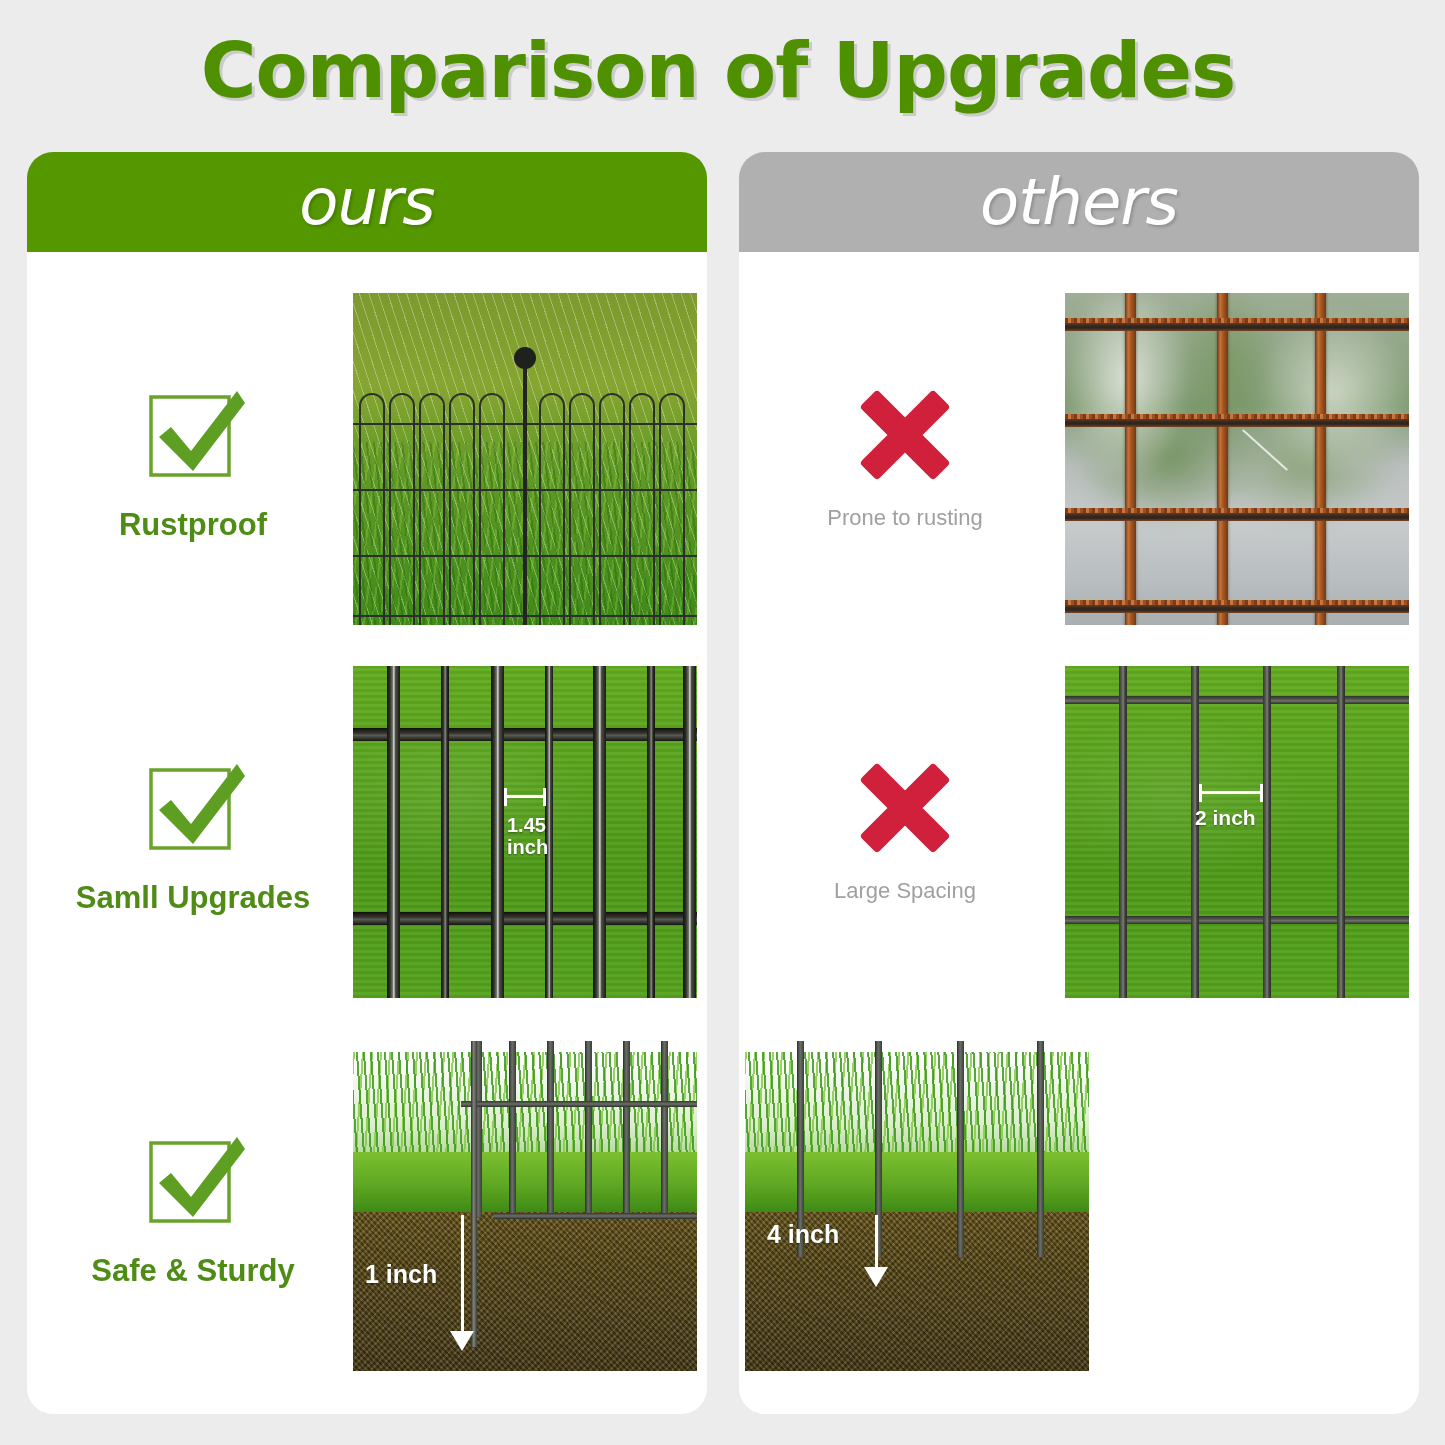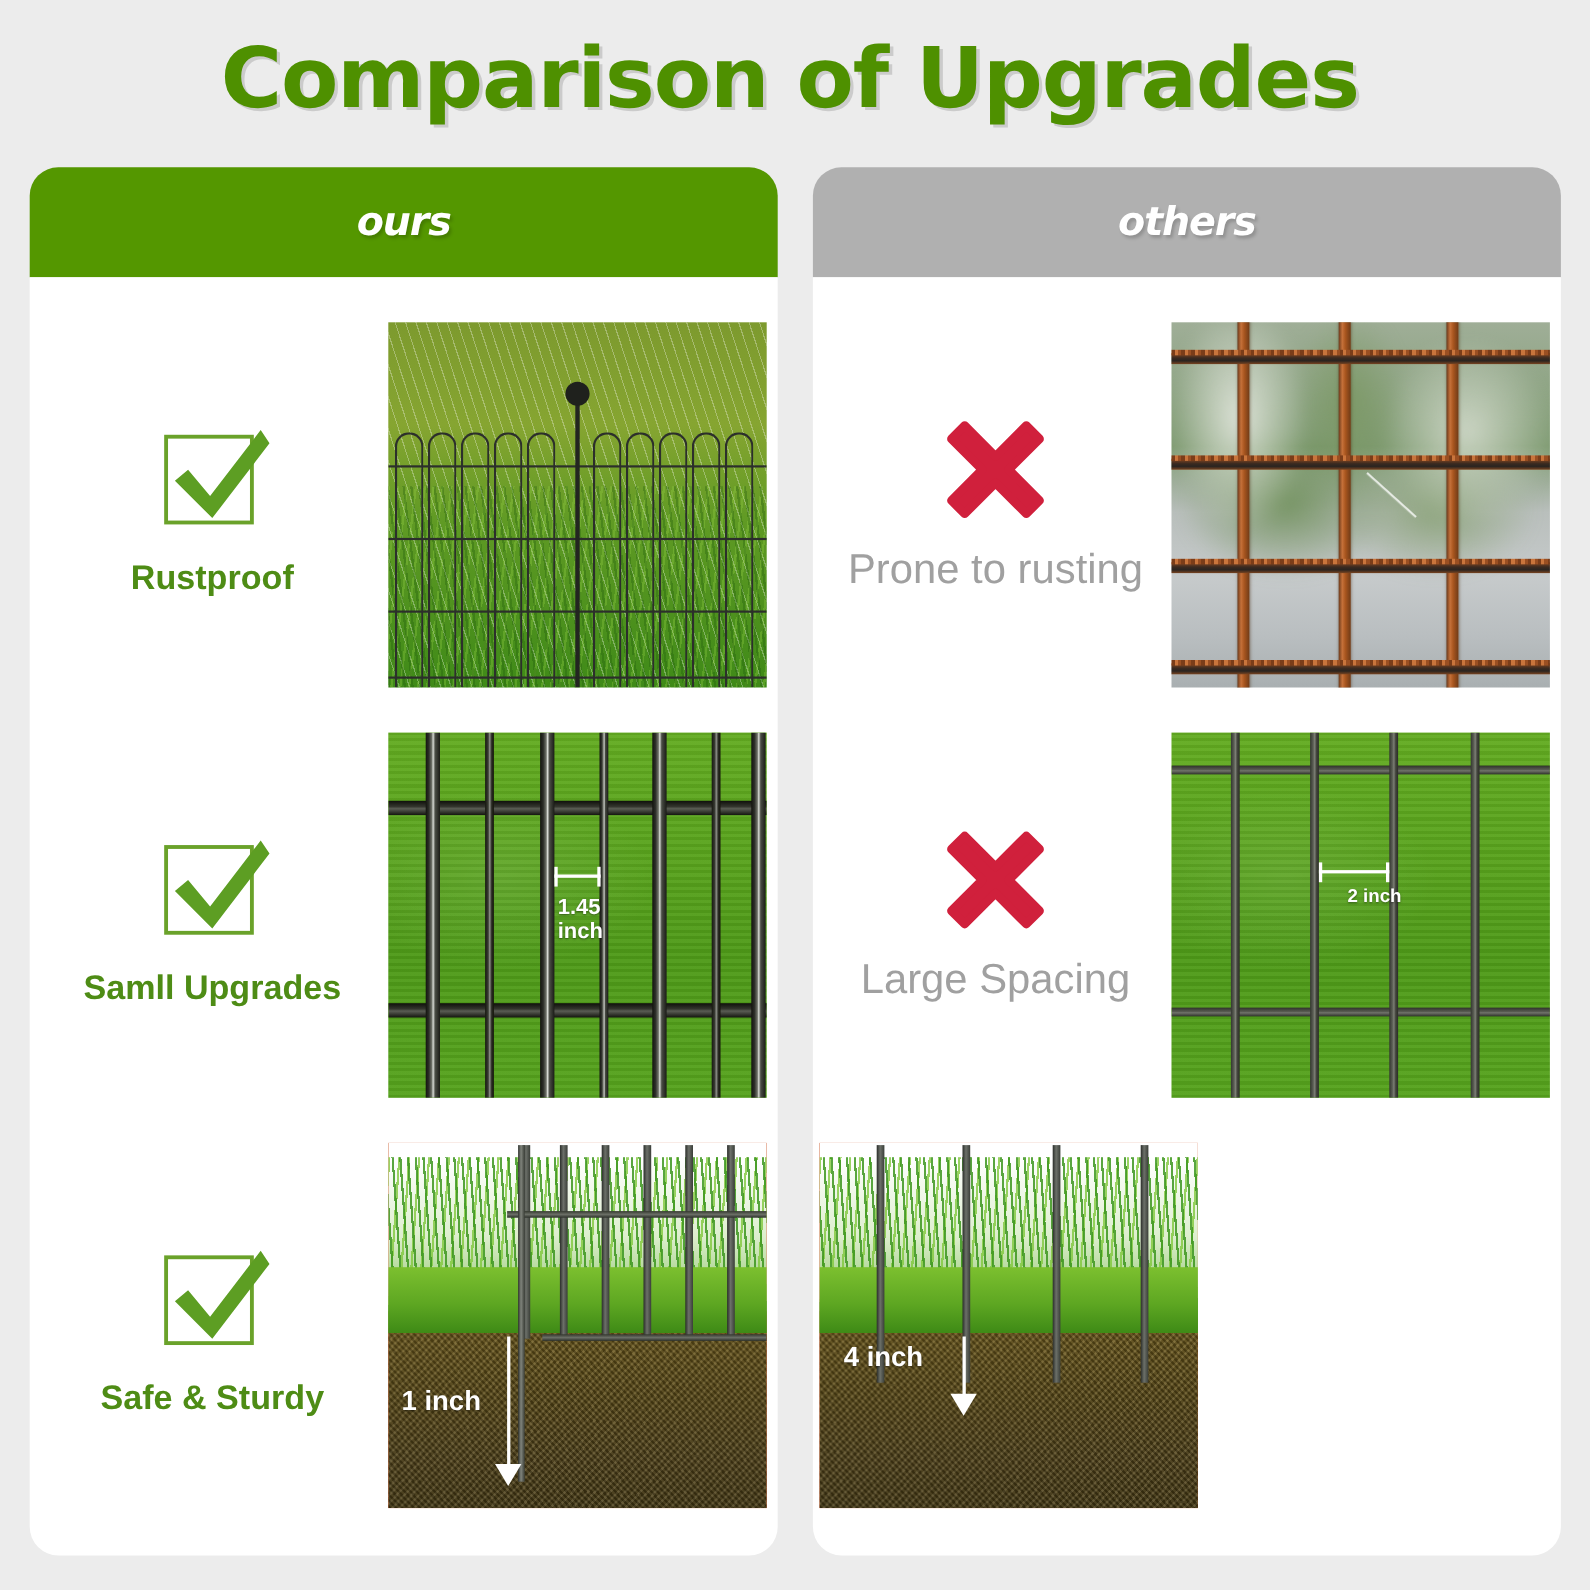--- a/index.html
+++ b/index.html
@@ -59,22 +59,22 @@
     display: flex;
     align-items: center;
     justify-content: center;
     flex: 0 0 auto;
   }
   .col-header.ours   { background: #549700; }
   .col-header.others { background: #b0b0b0; }
 
   .col-header-label {
     color: #ffffff;
-    font-size: 36px;
-    font-weight: bold;
+    font-size: 64px;
+    font-weight: normal;
     font-style: italic;
     font-family: "DejaVu Sans", sans-serif;
     text-shadow: 2px 2px 3px rgba(0,0,0,0.18);
     letter-spacing: -1px;
   }
 
   .col-body {
     flex: 1 1 auto;
     background: #ffffff;
     border-radius: 0 0 26px 26px;
@@ -100,21 +100,21 @@
     align-items: center;
     justify-content: center;
   }
   .feature-label {
     margin-top: 22px;
     font-size: 31px;
     font-weight: bold;
     white-space: nowrap;
   }
   .feature.pos .feature-label { color: #4e8c15; }
-  .feature.neg .feature-label { color: #a0a0a0; font-weight: normal; font-size: 38px; }
+  .feature.neg .feature-label { color: #a0a0a0; font-weight: normal; font-size: 22px; }
 
   
   .check-icon { width: 120px; height: 110px; display:block; }
   .x-icon { width: 96px; height: 96px; display:block; }
 
   
   .thumb {
     width: 344px;
     height: 332px;
     position: relative;
@@ -448,21 +448,21 @@
             <div class="bar-v wide-g" style="left:54px;width:8px;"></div>
             <div class="bar-v wide-g" style="left:126px;width:8px;"></div>
             <div class="bar-v wide-g" style="left:198px;width:8px;"></div>
             <div class="bar-v wide-g" style="left:272px;width:8px;"></div>
 
             <div class="dim-h" style="left:134px; top:118px; width:64px; height:18px;">
               <span class="tick l"></span>
               <span class="dim-line"></span>
               <span class="tick r"></span>
             </div>
-            <div class="dim-text" style="left:160px; top:140px; font-size:17px;">2 inch</div>
+            <div class="dim-text" style="left:130px; top:140px; font-size:21px;">2 inch</div>
           </div>
         </div>
 
         <div class="row right-col">
 
           <div class="thumb t-soil">
             <div class="sky"></div>
             <div class="grass"></div>
             <div class="grass-base"></div>
             <div class="soil"></div>

